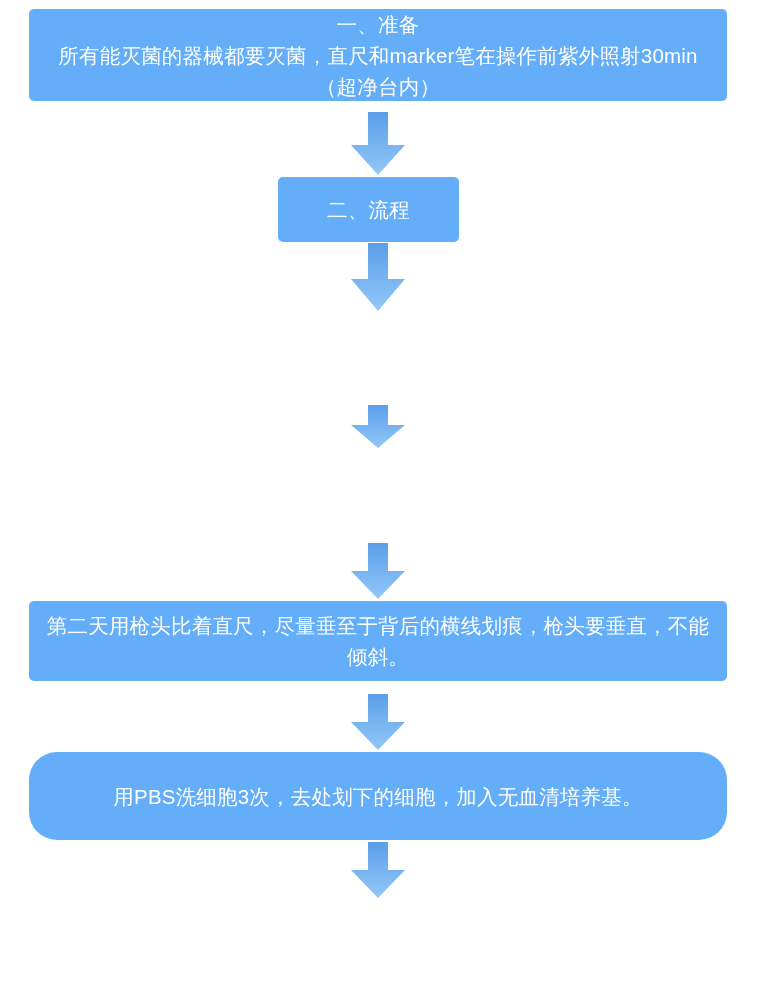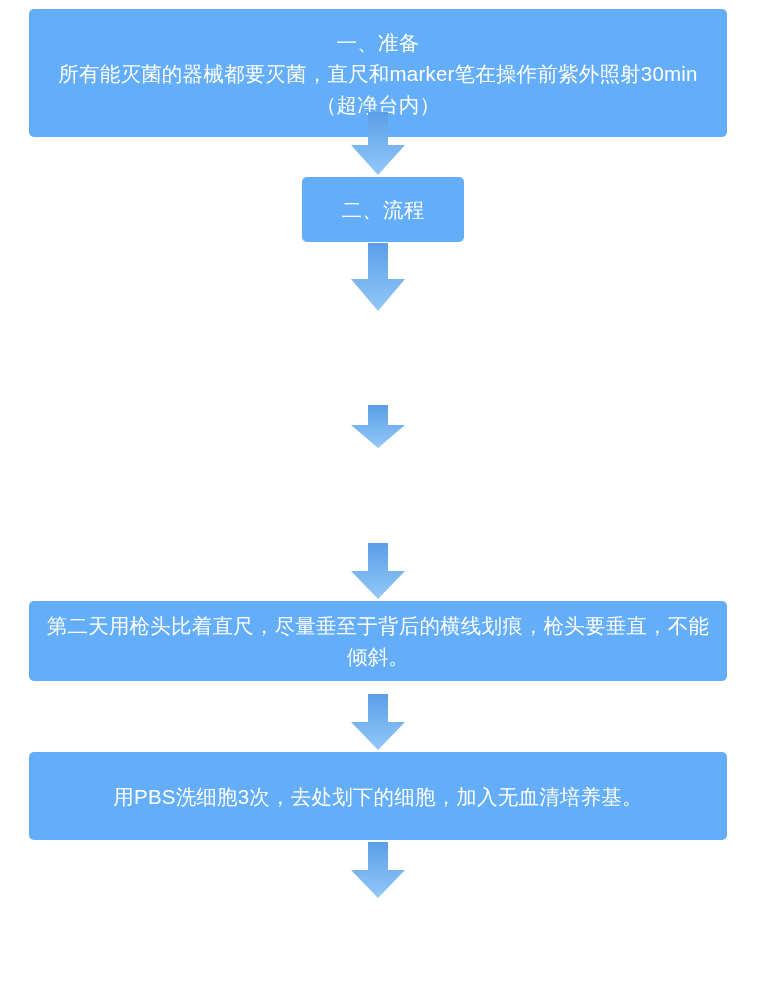--- a/index.html
+++ b/index.html
@@ -40,31 +40,31 @@
     white-space: pre-line;
     font-weight: 400;
   }
 
   .node.wide {
     left: 29px;
     width: 698px;
   }
 
   .node.narrow {
-    left: 302px;
-    width: 162px;
+    left: 278px;
+    width: 181px;
   }
 
   
-  #node-prepare   { top: 9px;   height: 128px; }
+  #node-prepare   { top: 9px;   height: 92px; }
   #node-process   { top: 177px; height: 65px;  }
   #node-step1     { top: 313px; height: 91px;  }
   #node-step2     { top: 450px; height: 91px;  }
   #node-step3     { top: 601px; height: 80px;  }
-  #node-step4     { top: 752px; height: 88px;  }
+  #node-step4     { top: 752px; height: 88px; border-radius: 28px;  }
   #node-step5     { top: 900px; height: 88px;  }
 
   
   .arrow {
     position: absolute;
     left: 351px;
     width: 54px;
   }
   .arrow svg { display: block; width: 100%; height: 100%; }
 

